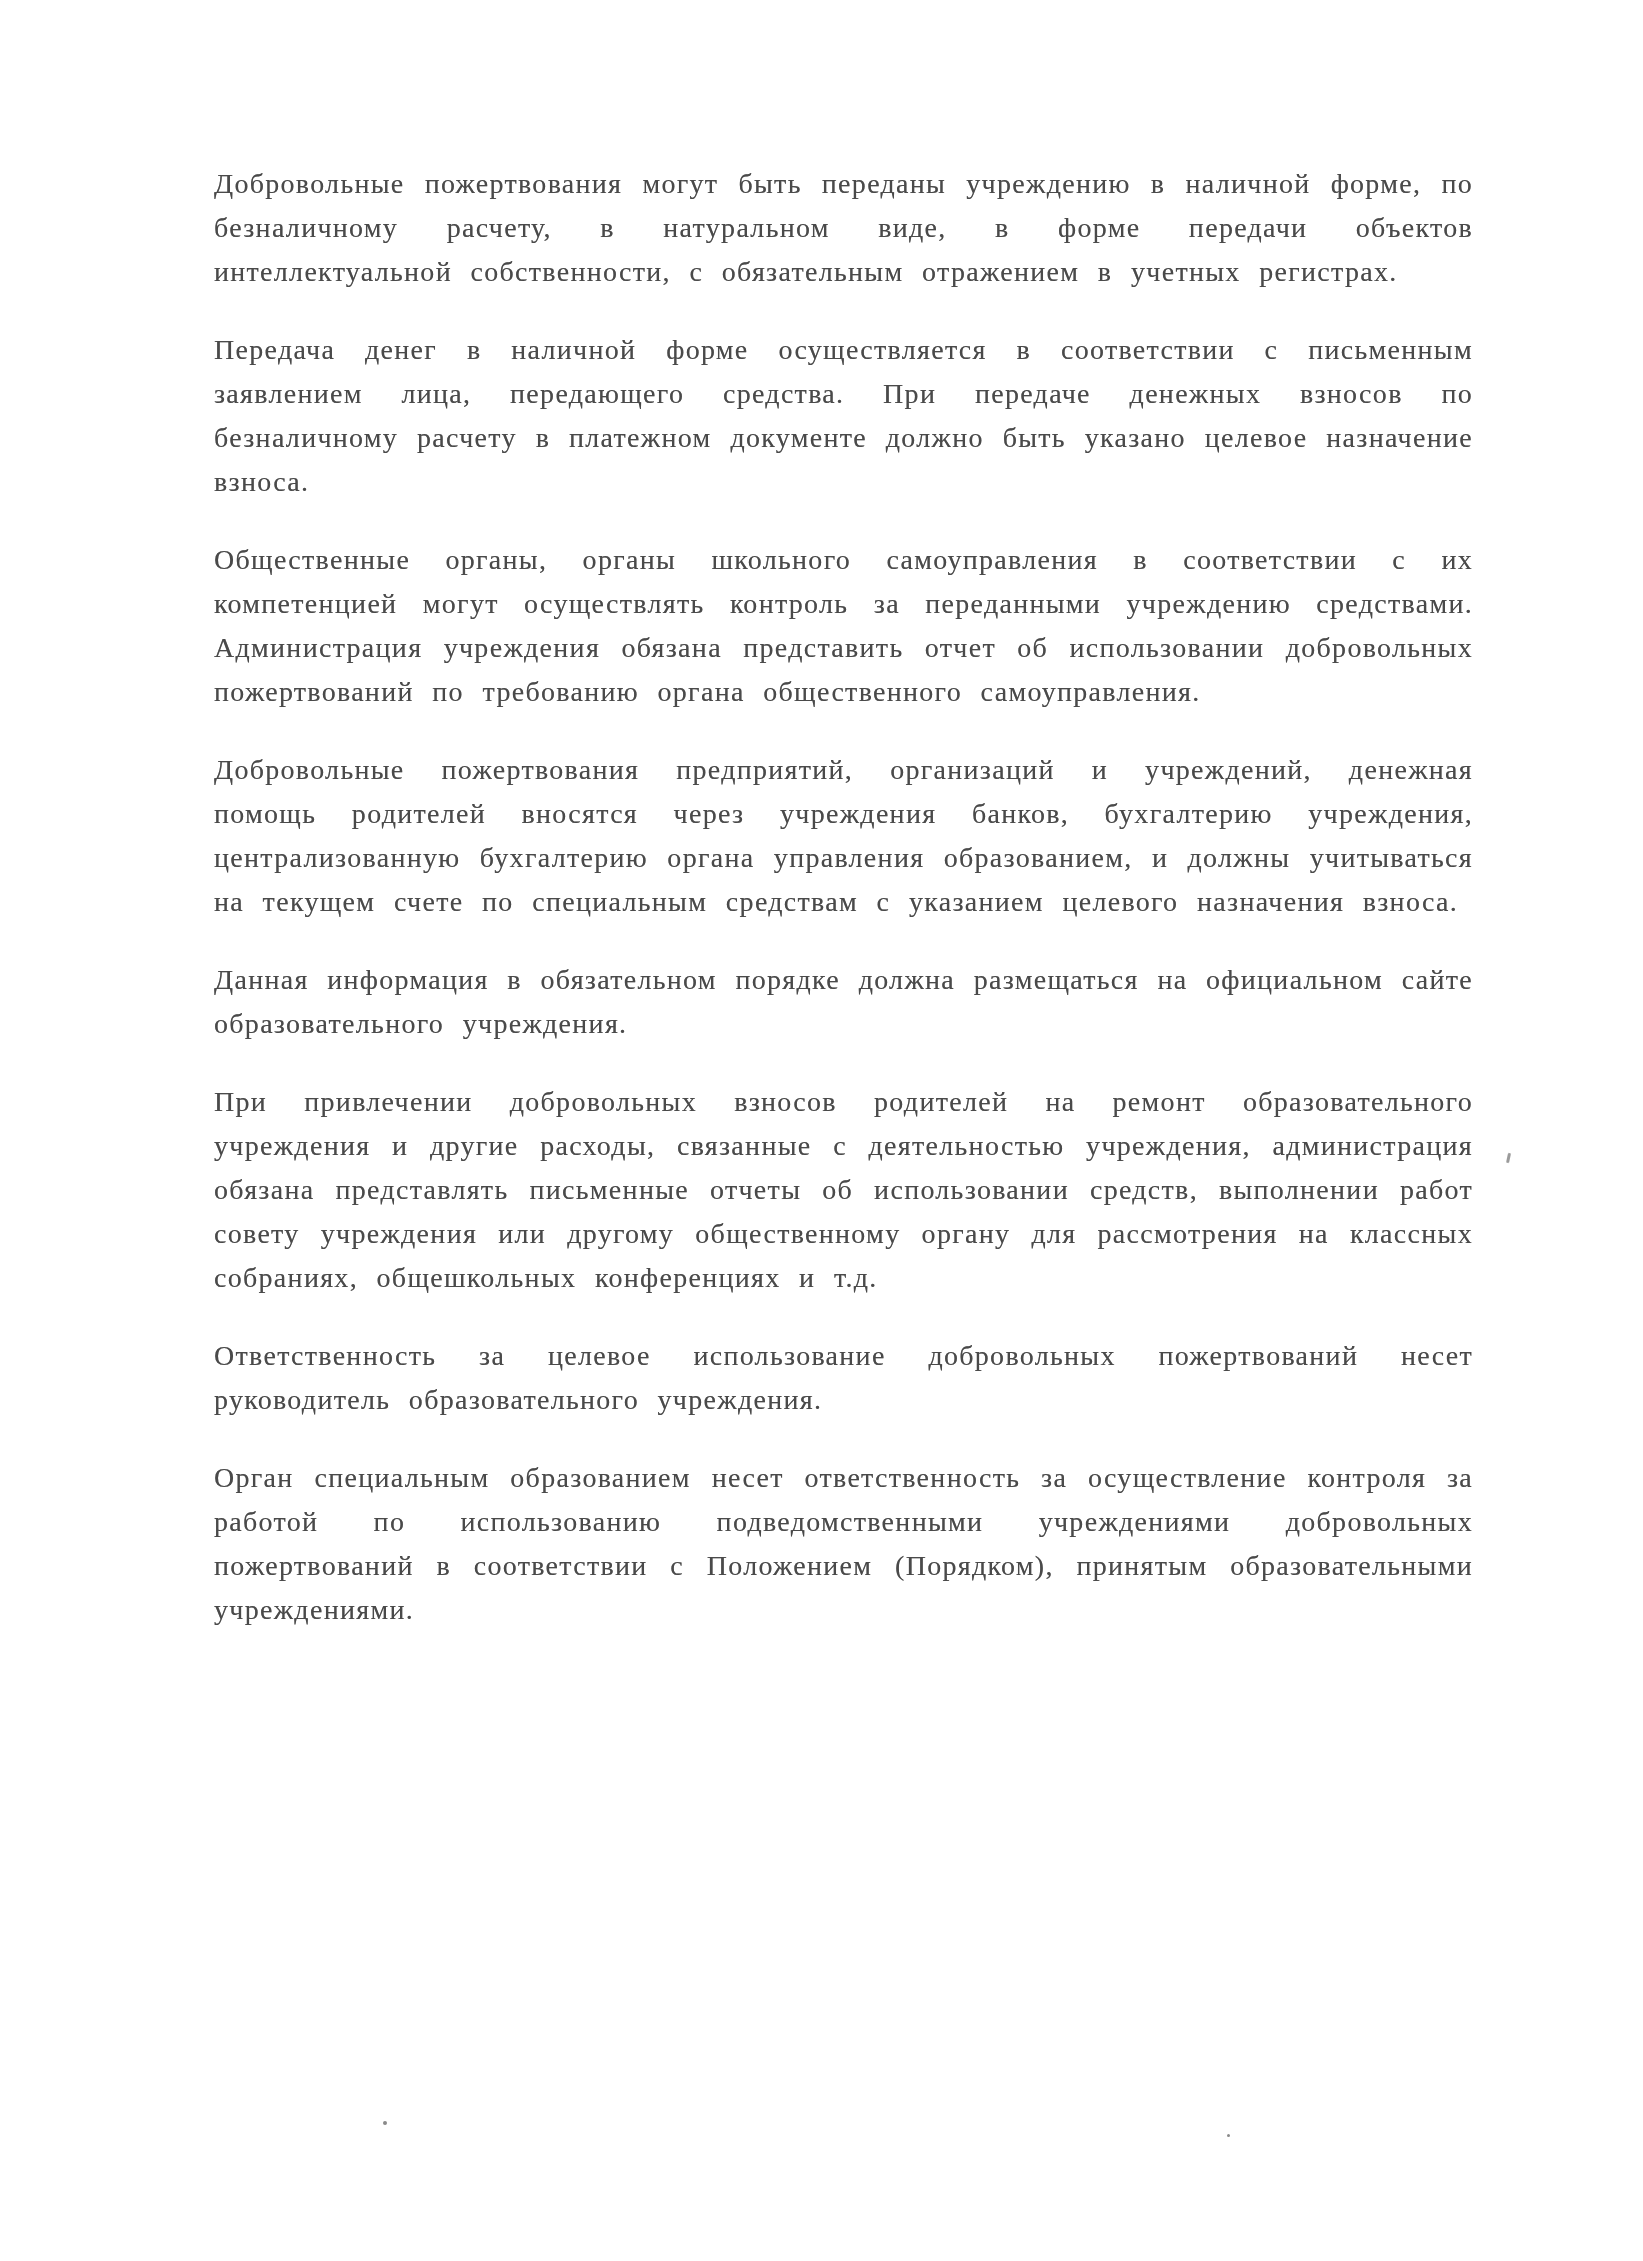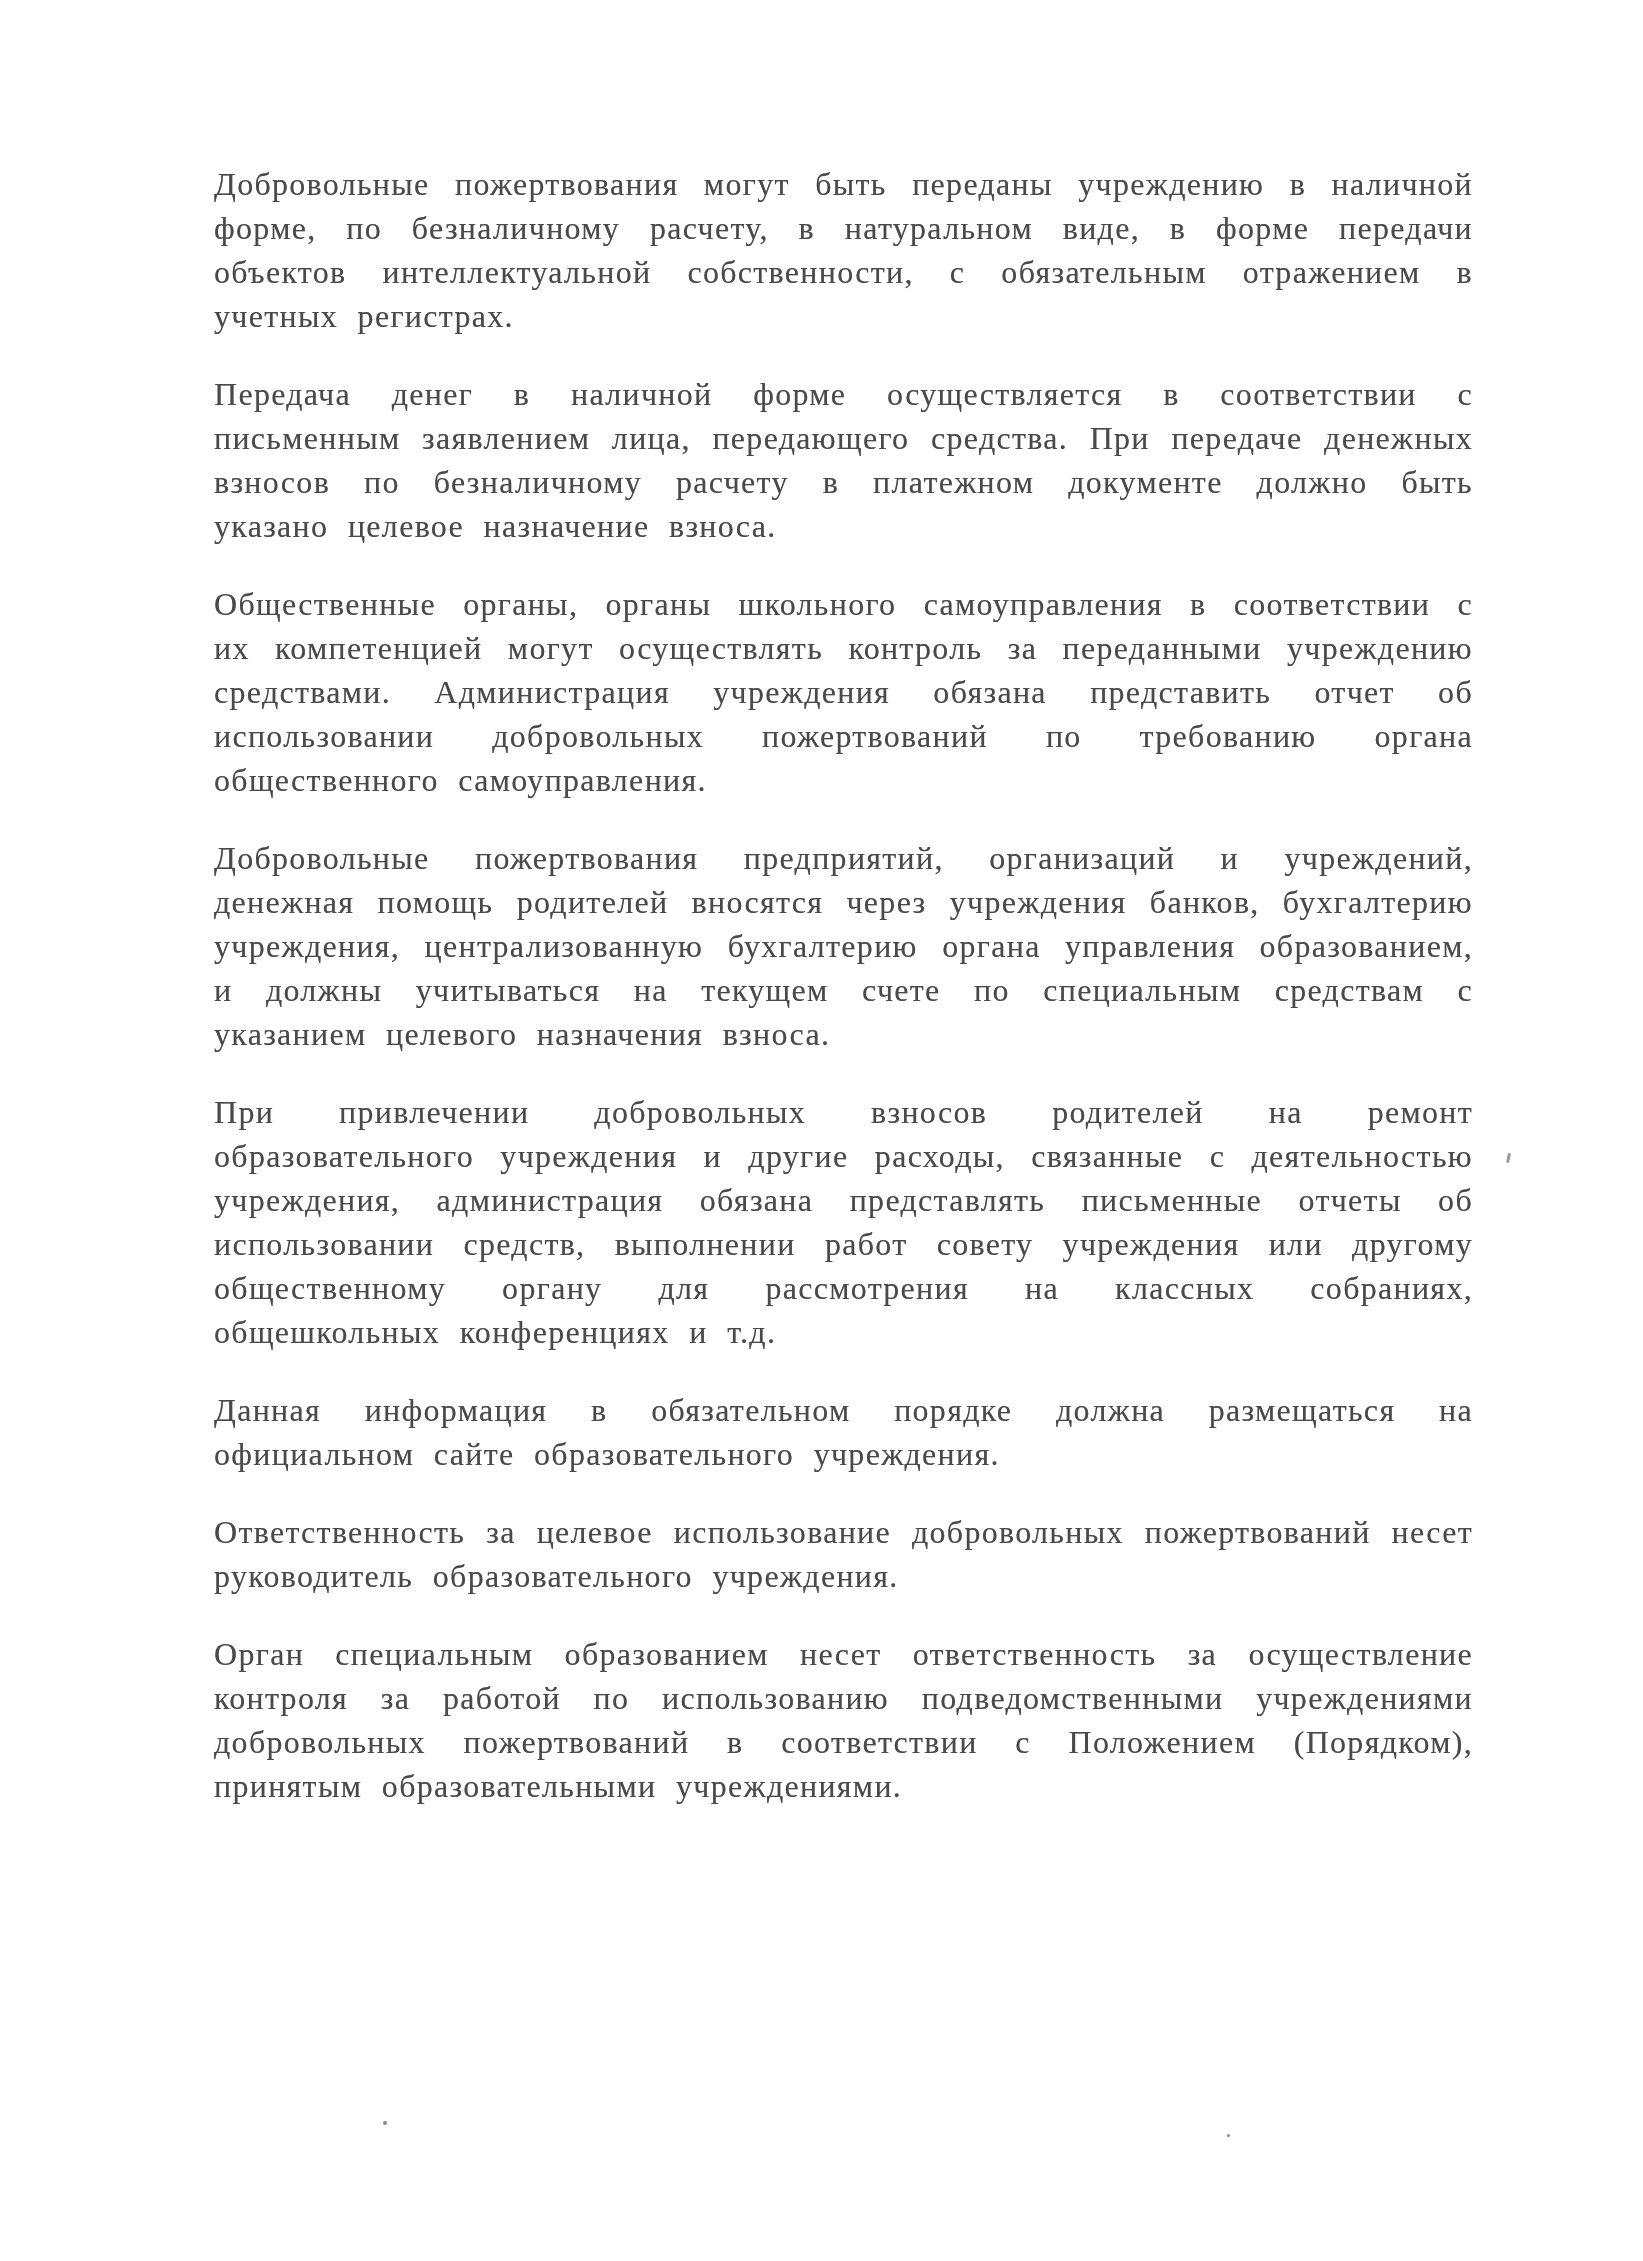--- a/index.html
+++ b/index.html
@@ -16,21 +16,21 @@
     overflow: hidden;
     box-sizing: border-box;
     padding: 162px 155px 0 214px;
   }
   .textblock {
     width: 1275px;
   }
   .para {
     margin: 0 16px 34px 0;
     font-family: "Liberation Serif", "DejaVu Serif", serif;
-    font-size: 32px;
+    font-size: 28px;
     line-height: 44px;
     letter-spacing: 1.3px;
     word-spacing: 10.3px;
     color: var(--ink, #4d4d4d);
     text-align: justify;
     text-align-last: left;
     filter: blur(0.3px) contrast(1.05);
     text-shadow: 0 0 0.6px rgba(90,90,90,0.55);
   }
   
@@ -52,22 +52,22 @@
 </style>
 </head>
 <body>
 
 <div class="page" style="--paper: #ffffff; --ink: #4d4d4d;">
   <div class="textblock">
     <p class="para">Добровольные пожертвования могут быть переданы учреждению в наличной форме, по безналичному расчету, в натуральном виде, в форме передачи объектов интеллектуальной собственности, с обязательным отражением в учетных регистрах.</p>
     <p class="para">Передача денег в наличной форме осуществляется в соответствии с письменным заявлением лица, передающего средства. При передаче денежных взносов по безналичному расчету в платежном документе должно быть указано целевое назначение взноса.</p>
     <p class="para">Общественные органы, органы школьного самоуправления в соответствии с их компетенцией могут осуществлять контроль за переданными учреждению средствами. Администрация учреждения обязана представить отчет об использовании добровольных пожертвований по требованию органа общественного самоуправления.</p>
     <p class="para">Добровольные пожертвования предприятий, организаций и учреждений, денежная помощь родителей вносятся через учреждения банков, бухгалтерию учреждения, централизованную бухгалтерию органа управления образованием, и должны учитываться на текущем счете по специальным средствам с указанием целевого назначения взноса.</p>
+    <p class="para">Данная информация в обязательном порядке должна размещаться на официальном сайте образовательного учреждения.</p>
     <p class="para">При привлечении добровольных взносов родителей на ремонт образовательного учреждения и другие расходы, связанные с деятельностью учреждения, администрация обязана представлять письменные отчеты об использовании средств, выполнении работ совету учреждения или другому общественному органу для рассмотрения на классных собраниях, общешкольных конференциях и т.д.</p>
-    <p class="para">Данная информация в обязательном порядке должна размещаться на официальном сайте образовательного учреждения.</p>
     <p class="para">Ответственность за целевое использование добровольных пожертвований несет руководитель образовательного учреждения.</p>
     <p class="para">Орган специальным образованием несет ответственность за осуществление контроля за работой по использованию подведомственными учреждениями добровольных пожертвований в соответствии с Положением (Порядком), принятым образовательными учреждениями.</p>
   </div>
 
   <span class="speck-tick" style="left:1507px; top:1153px;"></span>
   <span class="speck" style="left:383px; top:2121px; width:3.9px; height:3.9px;"></span>
   <span class="speck" style="left:1227px; top:2134px; width:3.2px; height:3.2px;"></span>
 </div>
 
 

